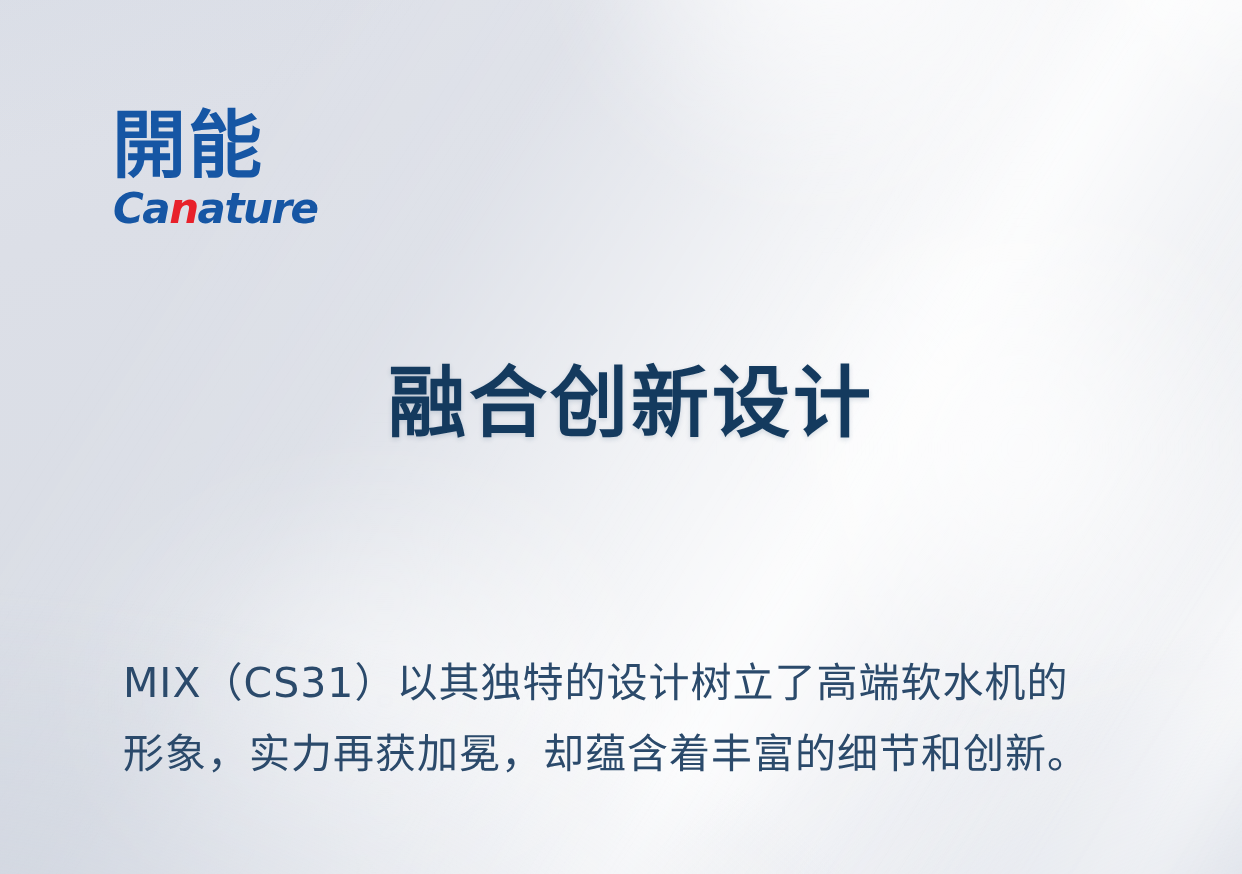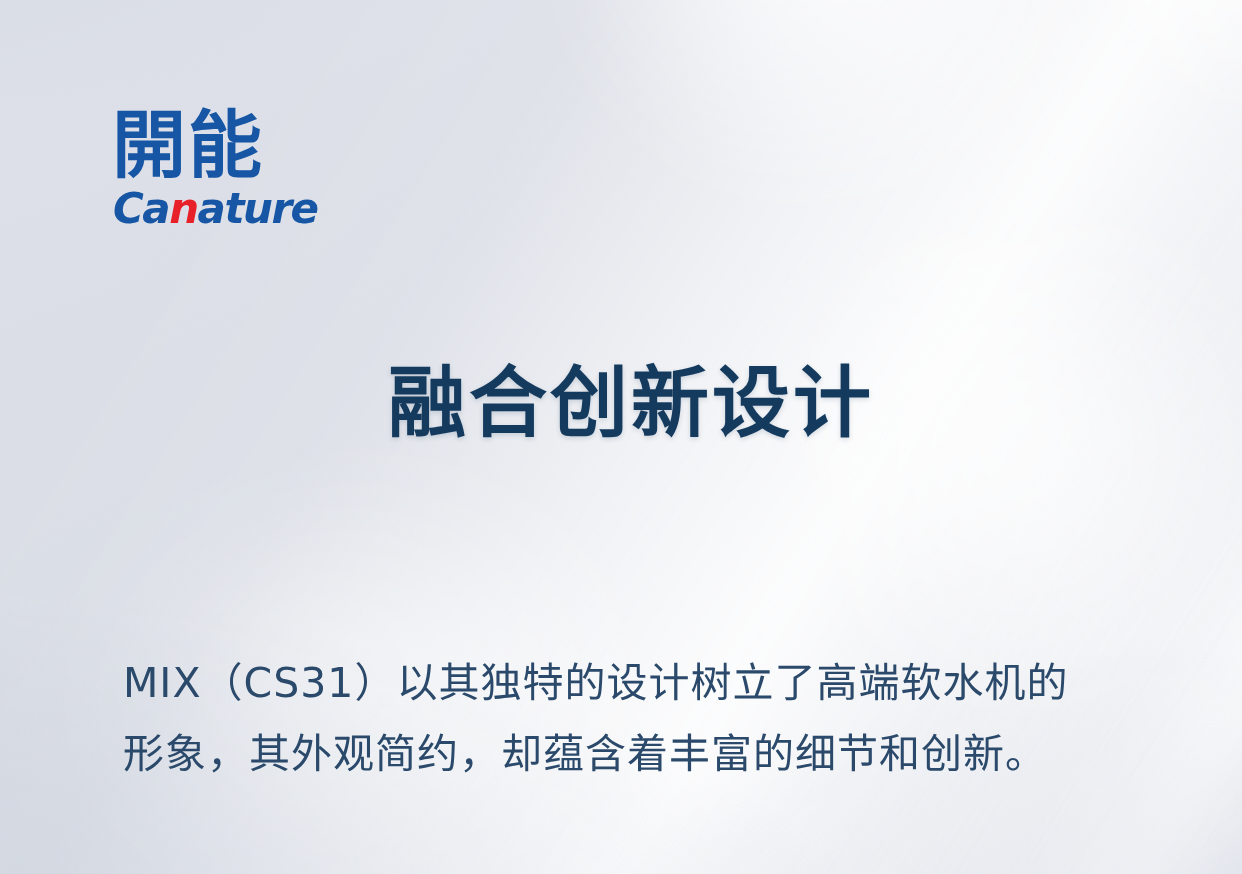--- a/index.html
+++ b/index.html
@@ -210,16 +210,16 @@
     <span class="logo-cn">開能</span>
     <span class="logo-latin"><span>Ca</span><span class="accent">n</span><span>ature</span></span>
   </div>
 
   <div id="headline">
     <span class="headline-line">融合创新设计</span>
   </div>
 
   <div id="body-copy">
     <span class="body-line">MIX（CS31）以其独特的设计树立了高端软水机的</span>
-    <span class="body-line">形象，其外观简约，却蕴含着丰富的细节和创新。</span>
+    <span class="body-line">形象，实力再获加冕，却蕴含着丰富的细节和创新。</span>
   </div>
 
 </div>
 
 </body></html>

